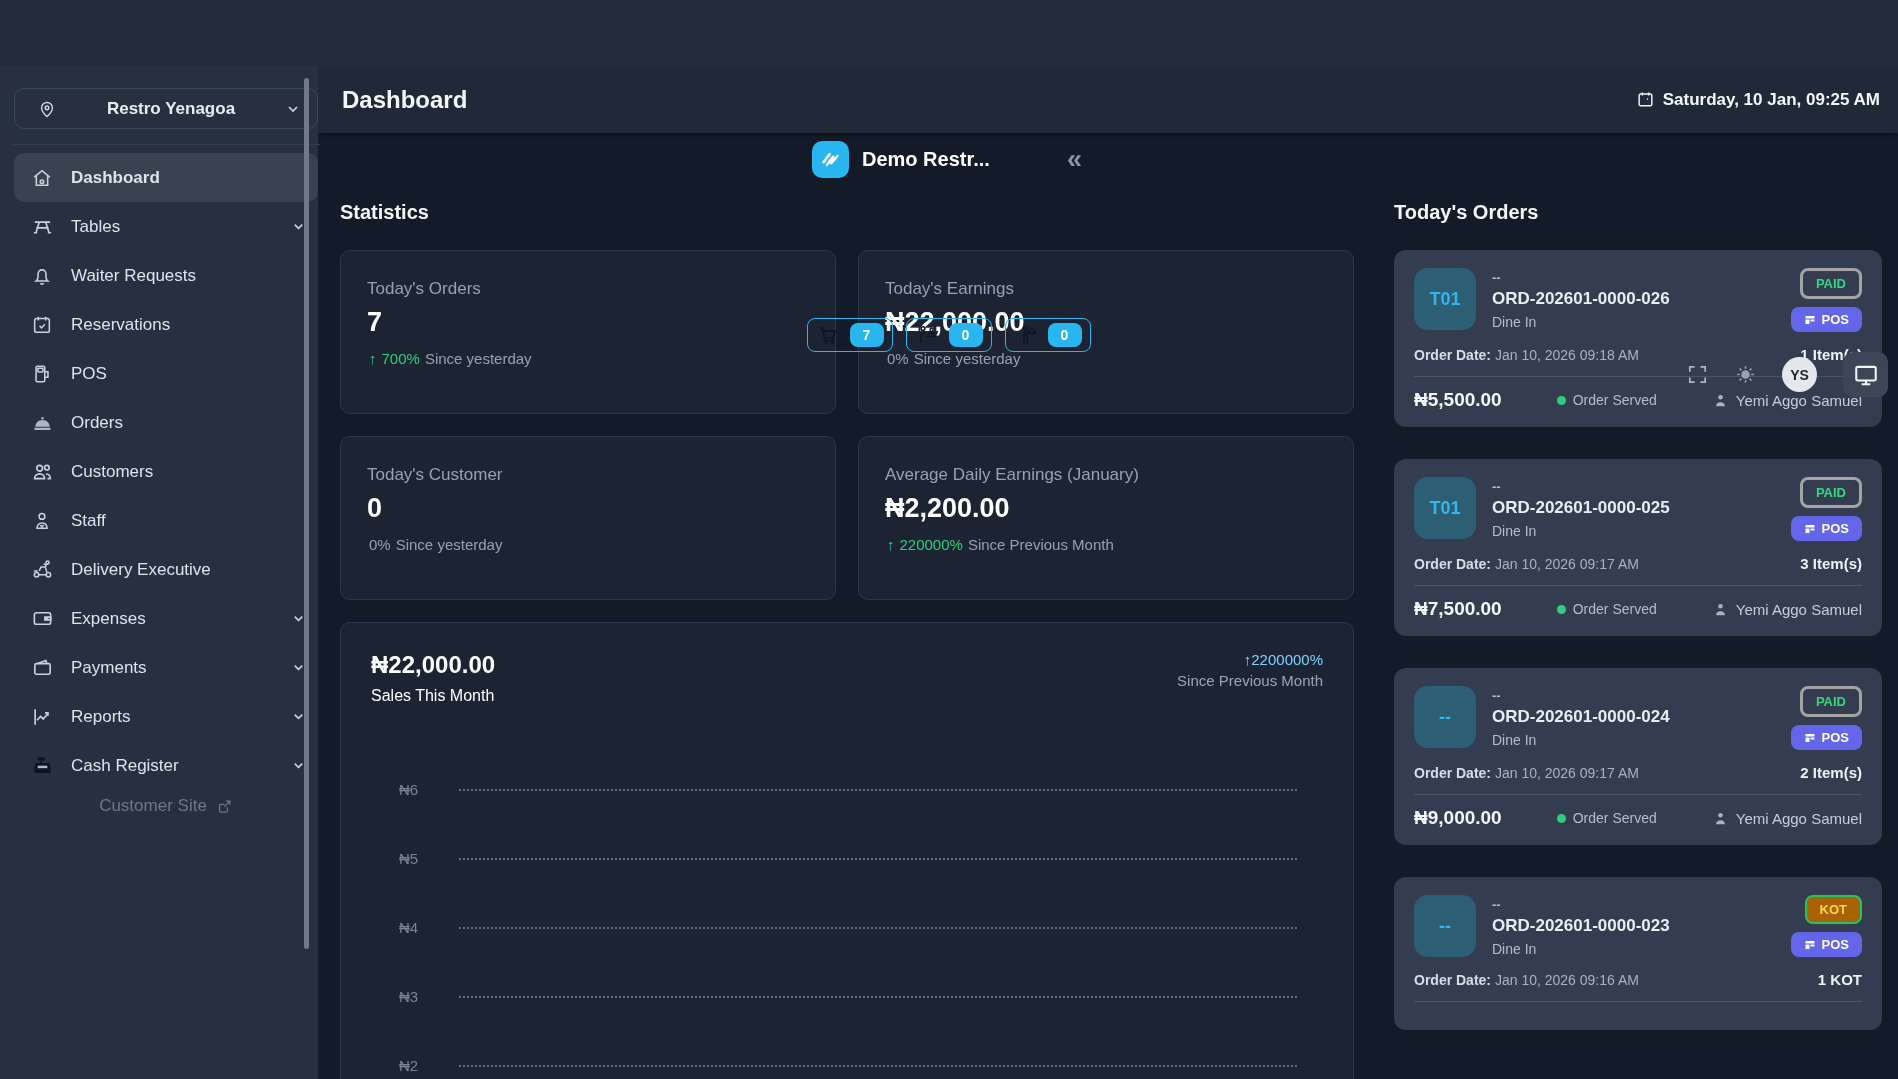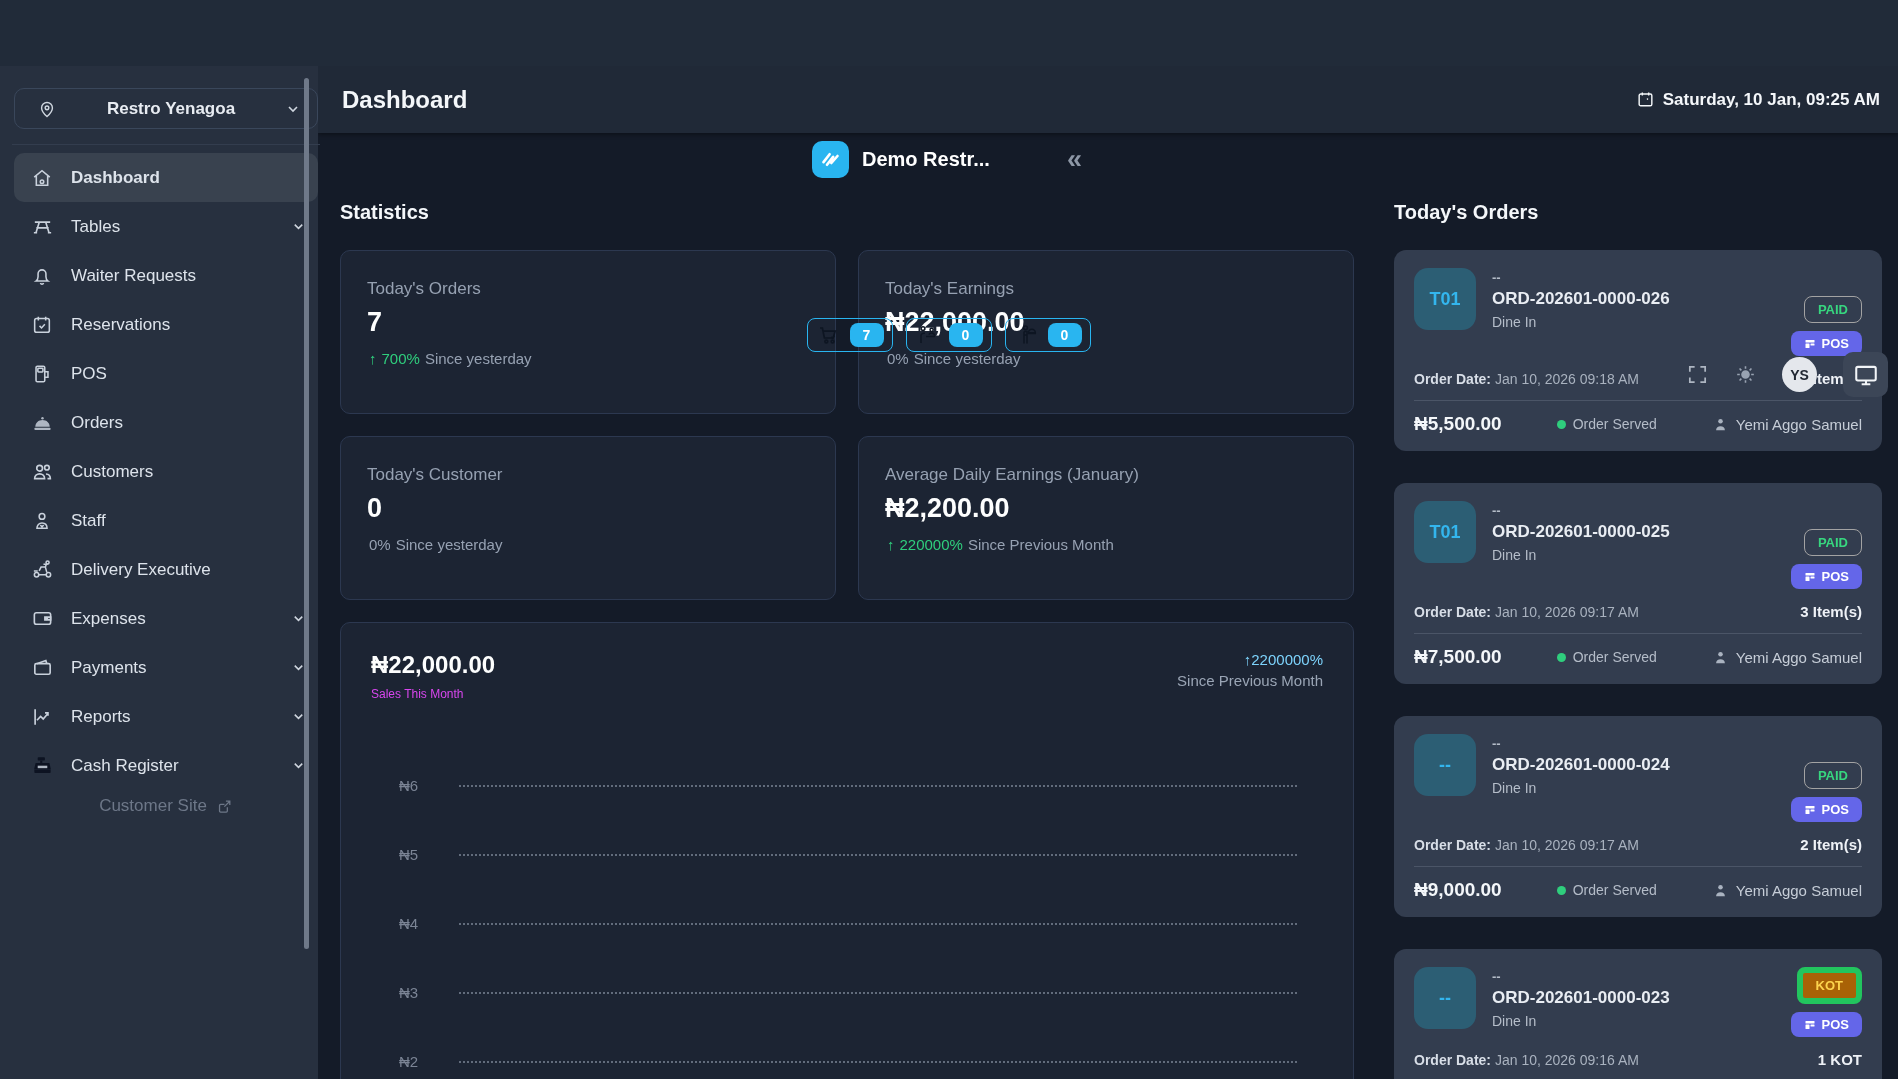--- a/index.html
+++ b/index.html
@@ -56,42 +56,42 @@
   .stats-grid { display:grid; grid-template-columns:1fr 1fr; gap:22px; }
   .stat-card { background:#1c2433; border:1px solid #2c3850; border-radius:10px; height:164px; padding:28px 26px; }
   .stat-label { color:#96a1b2; font-size:17px; margin-bottom:8px; }
   .stat-value { color:#fdfefe; font-size:27px; font-weight:bold; margin-bottom:12px; }
   .stat-delta { font-size:15px; color:#96a1b2; display:flex; align-items:center; gap:5px; padding-left:2px; }
   .up { color:#2fce7d; }
 
   .chart-card { background:#1c2433; border:1px solid #2c3850; border-radius:10px; margin-top:22px; padding:28px 30px; height:560px; }
   .chart-head { display:flex; justify-content:space-between; align-items:flex-start; }
   .chart-value { font-size:24px; font-weight:bold; color:#fdfefe; margin-bottom:8px; }
-  .chart-sub { color:#d946ef; font-size:12px; }
+  .chart-sub { color:#ffffff; font-size:16px; }
   .chart-delta { text-align:right; }
   .chart-delta .d1 { color:#7dd3fc; font-size:15px; font-weight:normal; }
   .chart-delta .d2 { color:#9aa5b5; font-size:15px; margin-top:4px; }
   .plot { margin-top:50px; padding:0 12px 0 28px; }
   .grid-row { height:69px; display:flex; align-items:center; gap:26px; }
   .ytick { width:34px; text-align:left; color:#7b8495; font-size:15px; flex:0 0 34px; }
   .gline { flex:1; border-top:2px dotted #747e8f; height:0; margin-right:14px; opacity:.8; }
 
   
   .order-card { background:#333d4f; border-radius:12px; padding:18px 20px 16px; margin-bottom:32px; }
   .oc-top { display:flex; gap:16px; }
   .oc-tile { width:62px; height:62px; border-radius:14px; background:#2c5e74; color:#33b6ee; font-weight:bold; font-size:18px;
     display:flex; align-items:center; justify-content:center; flex:0 0 62px; }
   .oc-mid { flex:1; padding-top:2px; }
   .oc-dash { color:#b5bdc9; font-size:13px; font-weight:bold; margin-bottom:4px; }
   .oc-num { color:#e9edf3; font-size:17px; font-weight:bold; margin-bottom:5px; }
   .oc-channel { color:#b5bdc9; font-size:14px; }
   .oc-badges { display:flex; flex-direction:column; gap:8px; align-items:flex-end; }
   .badge { border-radius:8px; font-size:13px; font-weight:bold; padding:5px 13px; display:flex; align-items:center; gap:6px; }
-  .badge.paid { color:#37d67f; border:1px solid #a3a3a3; background:transparent;margin-top:28px; }
-  .badge.kot  { color:#fcd34d; border:6px solid #22c55e; background:#a96206; }
+  .badge.paid { color:#37d67f; border:3px solid #a3a3a3; background:transparent; }
+  .badge.kot  { color:#fcd34d; border:2px solid #22c55e; background:#a96206; }
   .badge.pos  { color:#fff; background:#6466e9; }
   .oc-daterow { display:flex; justify-content:space-between; align-items:center; margin-top:14px; font-size:14px; }
   .oc-datelabel { font-weight:bold; color:#d8dee7; }
   .oc-dateval { color:#a9b2bf; }
   .oc-items { font-weight:bold; color:#eef1f6; font-size:15px; }
   .oc-sep { height:1px; background:#4b5567; margin:13px 0 12px; }
   .oc-foot { display:flex; align-items:center; justify-content:space-between; }
   .oc-amount { font-size:19px; font-weight:bold; color:#f4f7fa; }
   .oc-state { display:flex; align-items:center; gap:7px; color:#b4bcc8; font-size:14px; }
   .dot { width:9px; height:9px; border-radius:50%; background:#2fce7d; }

